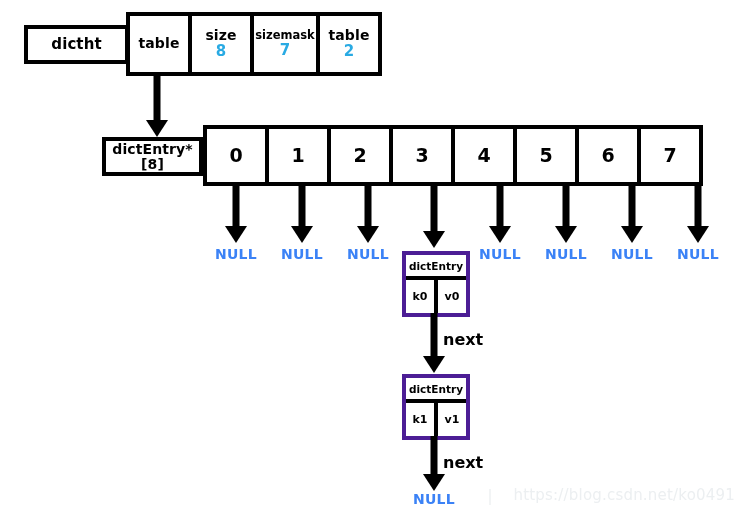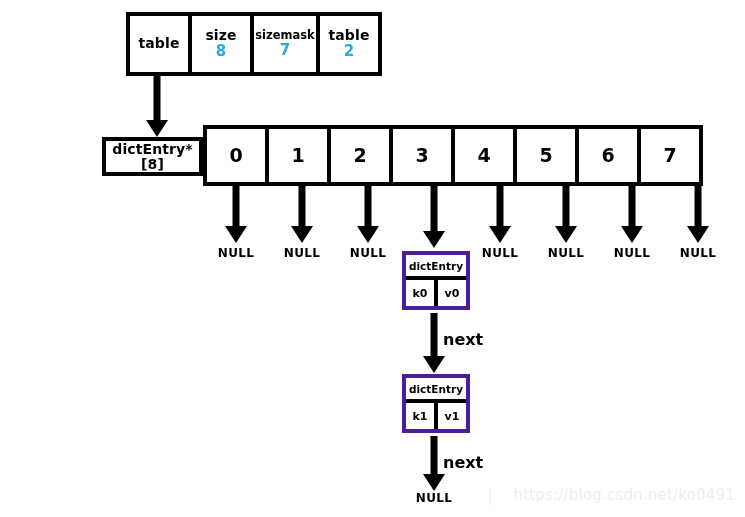--- a/index.html
+++ b/index.html
@@ -22,21 +22,21 @@
     box-sizing:border-box;border:4px solid #000;background:#fff;
     display:flex;flex-direction:column;align-items:center;justify-content:center;
     text-align:center;line-height:1.12;margin-left:-4px;
   }
   .cellrow .cell:first-child{margin-left:0;}
 
   .lbl{font-weight:bold;font-size:14px;letter-spacing:.1px;}
   .lbl-sm{font-weight:bold;font-size:11.5px;}
   .num{font-weight:bold;font-size:15px;}
   .blue{color:#29aae3;}
-  .bluebold{color:#000000;font-weight:bold;font-size:12px;letter-spacing:.3px;}
+  .bluebold{color:#3b82f6;font-weight:bold;font-size:14px;letter-spacing:.3px;}
 
   
   #dictht-label{left:24px;top:25px;width:105px;height:39px;}
   #dictht-label .lbl{font-size:15px;}
   #struct-row{left:126px;top:12px;height:72px;}
   #struct-row .cell{width:66px;height:64px;}
   #struct-row .cell.wide{width:70px;}
 
   
   #arr-label{left:102px;top:137px;width:101px;height:39px;}
@@ -56,37 +56,40 @@
   .nextword{position:absolute;font-weight:bold;font-size:16px;}
 
   
   .node{position:absolute;width:68px;box-sizing:border-box;
         border:4px solid #4c1d95;background:#fff;}
   .node .node-head{
     box-sizing:border-box;height:25px;border-bottom:4px solid #000;
     display:flex;align-items:center;justify-content:center;
     font-weight:bold;font-size:10.5px;background:#fff;
   }
-  .node .node-kv{display:flex;height:26px;}
+  .node .node-kv{display:flex;height:33px;}
   .node .node-kv > div{
     box-sizing:border-box;flex:1;display:flex;align-items:center;justify-content:center;
     font-weight:bold;font-size:11px;background:#fff;
   }
   .node .node-kv > div:first-child{border-right:4px solid #000;}
 
   
   #watermark{position:absolute;right:10px;top:486px;color:#eceff1;
              font-size:15px;letter-spacing:.2px;white-space:nowrap;}
   #wm-tick{position:absolute;left:489px;top:489px;width:2px;height:16px;background:#f2f4f5;}
 </style>
 </head>
 <body>
 
 <div id="stage">
 
+  <div class="box" id="dictht-label">
+    <span class="lbl">dictht</span>
+  </div>
 
   <div class="cellrow" id="struct-row">
     <div class="cell">
       <span class="lbl">table</span>
     </div>
     <div class="cell">
       <span class="lbl">size</span>
       <span class="num blue">8</span>
     </div>
     <div class="cell wide">

